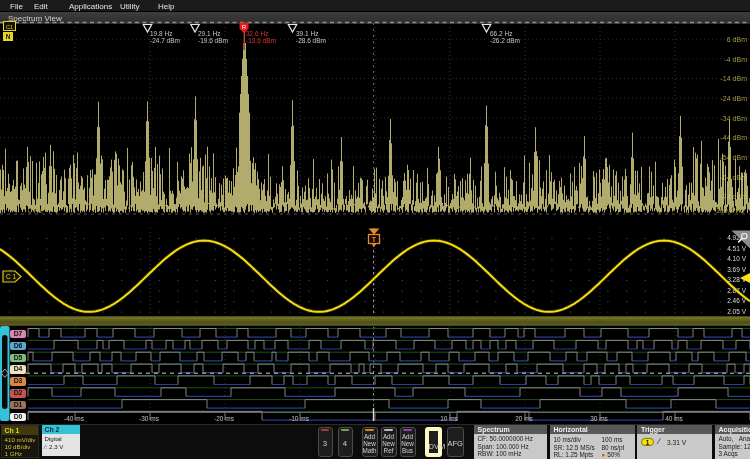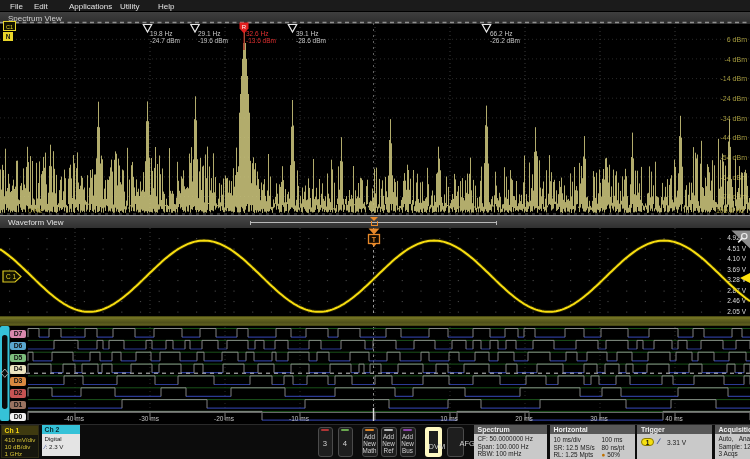--- a/index.html
+++ b/index.html
@@ -75,27 +75,20 @@
       <div>39.1 Hz</div>
       <div style="margin-top:2.2px">-28.6 dBm</div>
     </div>
     <div style="position:absolute;left:490px;top:32px;font-size:6.5px;line-height:4.6px;color:#c8c8c8">
       <div>66.2 Hz</div>
       <div style="margin-top:2.2px">-26.2 dBm</div>
     </div>
   <div style="position:absolute;left:28px;top:206.5px;font-size:7px;color:#a89d3e">0 Hz</div>
   <div style="position:absolute;right:6px;top:206.5px;font-size:7px;color:#a89d3e">100.0 Hz</div>
 
-  <div style="position:absolute;left:0;top:215px;width:750px;height:12.5px;background:linear-gradient(#484848,#303030);border-top:1.5px solid #9a9a9a">
-    <div style="position:absolute;left:8px;top:2px;font-size:8px;color:#e0e0e0">Waveform View</div>
-    <div style="position:absolute;left:250px;top:4.5px;width:247px;height:4px;border-left:1px solid #b8b8b8;border-right:1px solid #b8b8b8"></div>
-    <div style="position:absolute;left:250px;top:6px;width:247px;height:1px;background:#b8b8b8"></div>
-    <div style="position:absolute;left:370px;top:0.5px;width:0;height:0;border-left:4px solid transparent;border-right:4px solid transparent;border-top:4.5px solid #e8892a"></div>
-    <div style="position:absolute;left:370.5px;top:4.5px;width:7px;height:5.5px;border:1.5px solid #e8892a;border-top:none;background:transparent"></div>
-  </div>
   <div style="position:absolute;right:4px;top:235.4px;font-size:6.5px;color:#dcdcdc;line-height:6.5px">4.92 V</div>
     <div style="position:absolute;right:4px;top:245.9px;font-size:6.5px;color:#dcdcdc;line-height:6.5px">4.51 V</div>
     <div style="position:absolute;right:4px;top:256.4px;font-size:6.5px;color:#dcdcdc;line-height:6.5px">4.10 V</div>
     <div style="position:absolute;right:4px;top:266.9px;font-size:6.5px;color:#dcdcdc;line-height:6.5px">3.69 V</div>
     <div style="position:absolute;right:4px;top:277.4px;font-size:6.5px;color:#dcdcdc;line-height:6.5px">3.28 V</div>
     <div style="position:absolute;right:4px;top:287.9px;font-size:6.5px;color:#dcdcdc;line-height:6.5px">2.87 V</div>
     <div style="position:absolute;right:4px;top:298.4px;font-size:6.5px;color:#dcdcdc;line-height:6.5px">2.46 V</div>
     <div style="position:absolute;right:4px;top:308.9px;font-size:6.5px;color:#dcdcdc;line-height:6.5px">2.05 V</div>
     <div style="position:absolute;right:4px;top:319.4px;font-size:6.5px;color:#dcdcdc;line-height:6.5px">1.64 V</div>
   <svg style="position:absolute;left:0;top:215" width="750" height="110">
@@ -228,21 +221,21 @@
       <div style="position:absolute;left:0;right:0;top:5px;text-align:center;font-size:6.3px;line-height:7.2px;color:#d2d2d2">Add<br>New<br>Ref</div>
     </div>
     <div style="position:absolute;left:399.5px;top:426.5px;width:16px;height:30px;background:#1e1e1e;border:1px solid #4b4b4b;border-radius:3px">
       <div style="position:absolute;left:2.5px;top:1.5px;right:2.5px;height:2px;background:#8e44ad;border-radius:1px"></div>
       <div style="position:absolute;left:0;right:0;top:5px;text-align:center;font-size:6.3px;line-height:7.2px;color:#d2d2d2">Add<br>New<br>Bus</div>
     </div>
     <div style="position:absolute;left:424.5px;top:426.5px;width:17px;height:30px;background:#1e1e1e;border:4px solid #fef9c3;border-radius:3px">
       <div style="position:absolute;left:0;right:0;top:11px;text-align:center;font-size:7.5px;color:#d2d2d2">DVM</div>
     </div>
     <div style="position:absolute;left:446.5px;top:426.5px;width:17px;height:30px;background:#1e1e1e;border:1px solid #4b4b4b;border-radius:3px">
-      <div style="position:absolute;left:12px;right:0;top:11px;font-size:7.5px;color:#d2d2d2">AFG</div>
+      <div style="position:absolute;left:0;right:0;top:11px;font-size:7.5px;color:#d2d2d2">AFG</div>
     </div>
     <div style="position:absolute;left:473.5px;top:424.5px;width:73px;height:34px;background:#c9c9c9;overflow:hidden">
       <div style="background:#585858;color:#f0f0f0;font-size:7px;font-weight:bold;height:9px;line-height:9.5px;padding-left:4px">Spectrum</div>
       <div style="padding:1.5px 0 0 4px;font-size:6.4px;line-height:7.6px;color:#1a1a1a">CF: 50.0000000 Hz<br>Span: 100.000 Hz<br>RBW: 100 mHz</div>
     </div>
     <div style="position:absolute;left:549.5px;top:424.5px;width:85px;height:34px;background:#c9c9c9;overflow:hidden">
       <div style="background:#585858;color:#f0f0f0;font-size:7px;font-weight:bold;height:9px;line-height:9.5px;padding-left:4px">Horizontal</div>
       <div style="position:absolute;left:4px;top:11.5px;font-size:6.4px;line-height:7.6px;color:#1a1a1a">10 ms/div<br>SR: 12.5 MS/s<br>RL: 1.25 Mpts</div>
       <div style="position:absolute;left:52px;top:11.5px;font-size:6.4px;line-height:7.6px;color:#1a1a1a">100 ms<br>80 ns/pt<br><span style="color:#c07000">●</span> 50%</div>
     </div>

